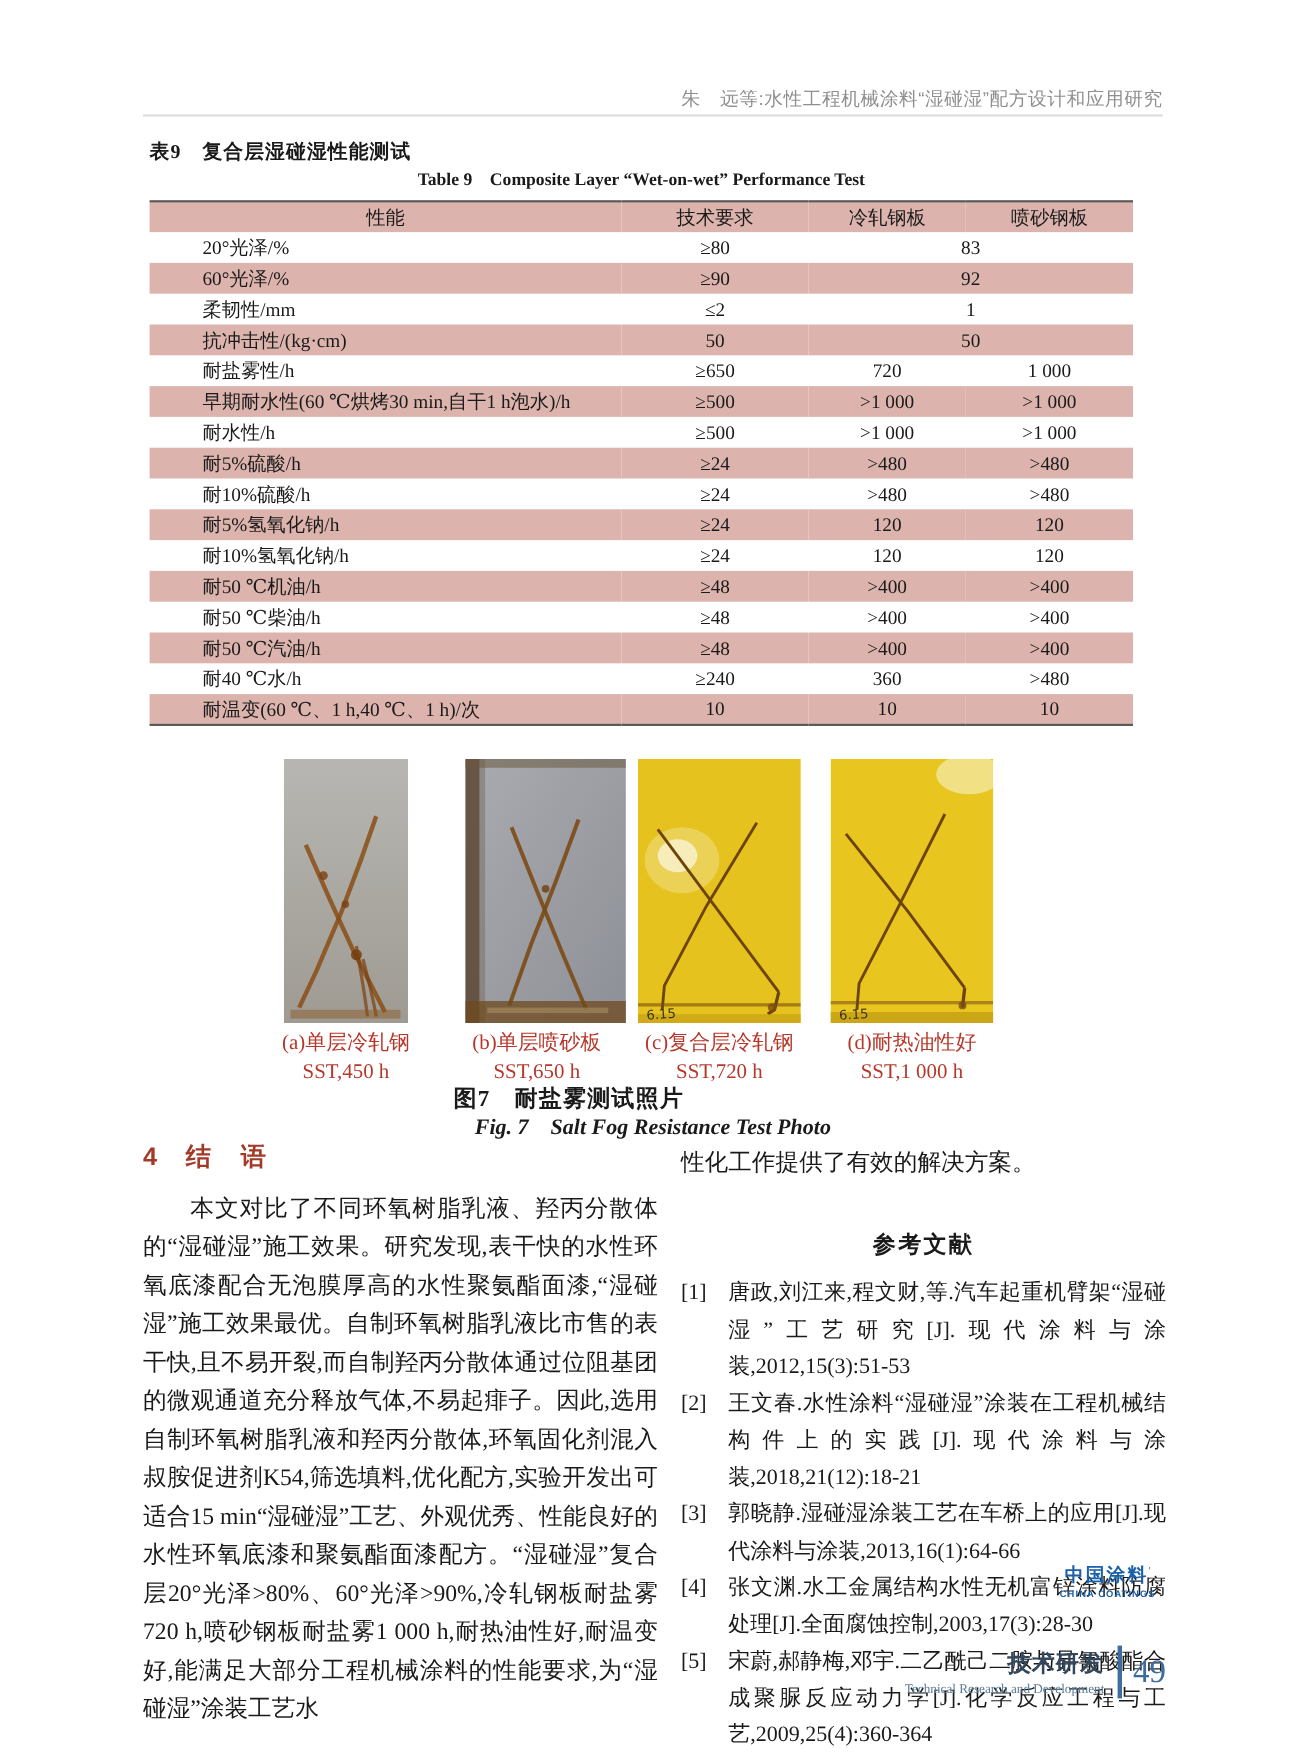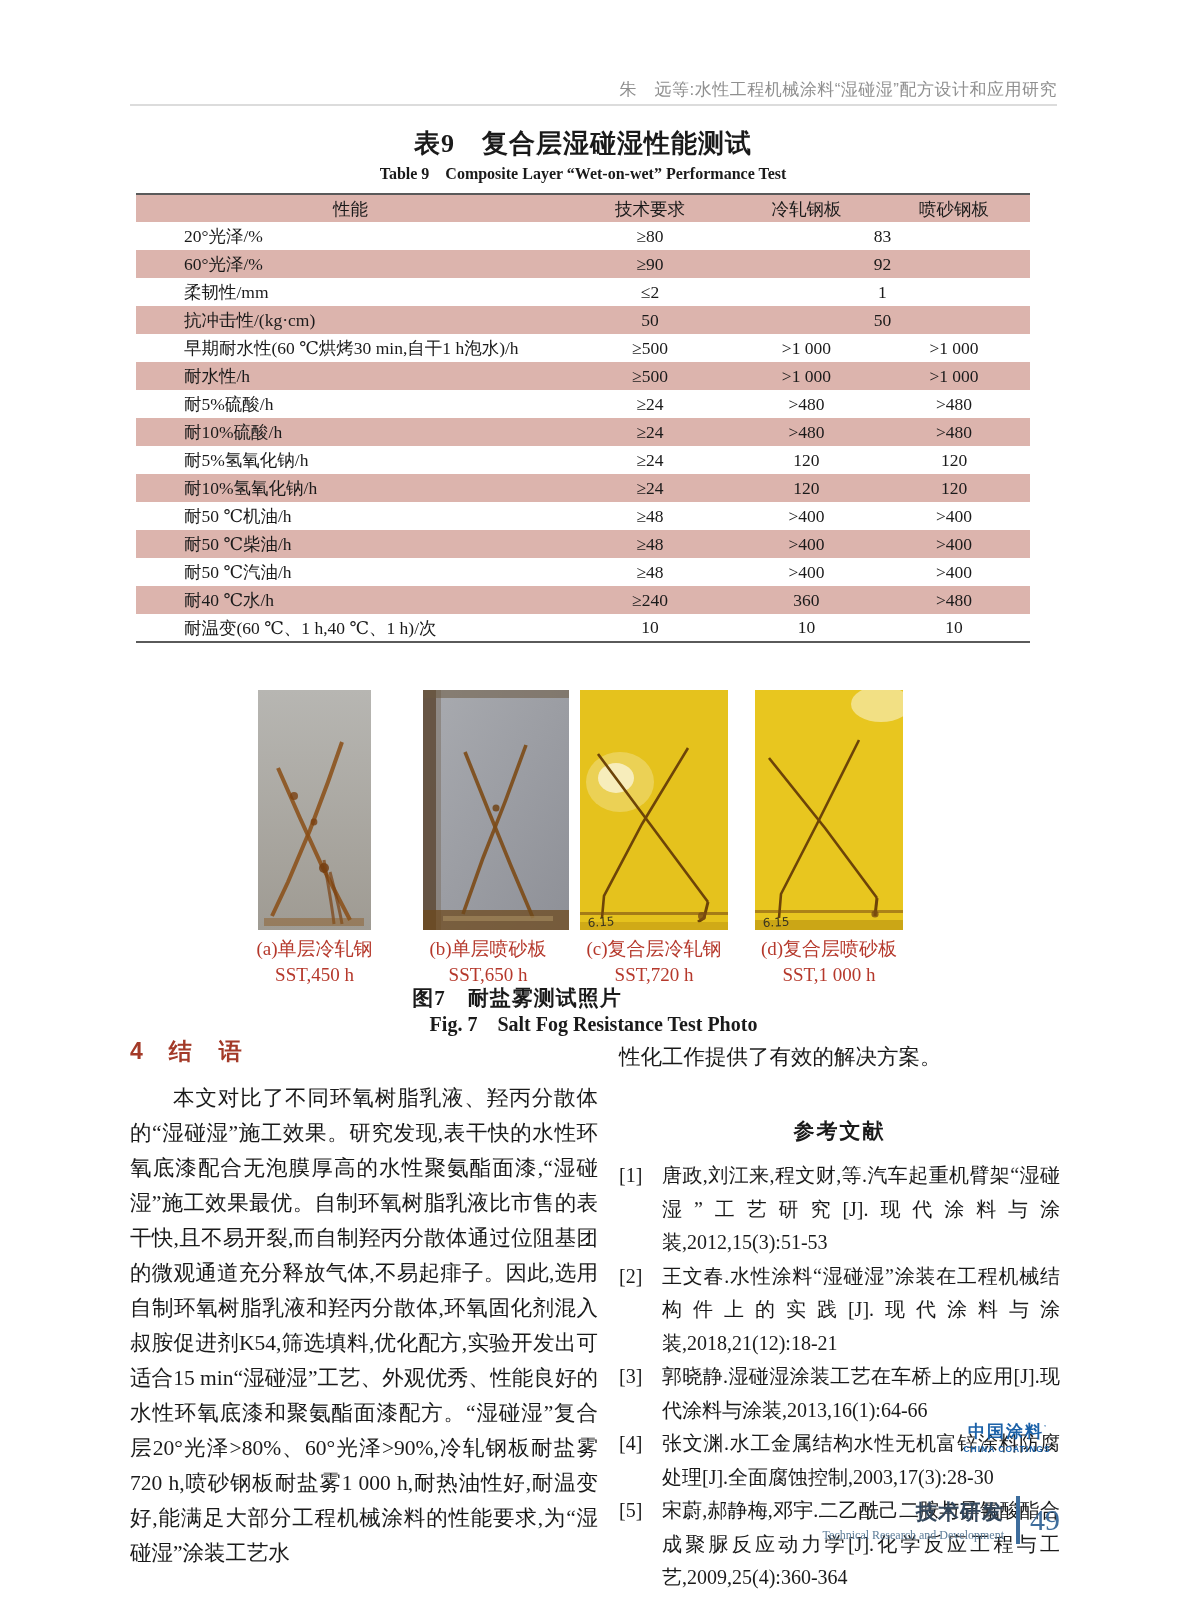--- a/index.html
+++ b/index.html
@@ -7,39 +7,39 @@
   body { font-family:"Liberation Serif","DejaVu Serif",serif; color:#1a1a1a; }
   .page { position:relative; width:1187px; height:1600px; background:#ffffff; overflow:hidden; }
 
   
   .running-head { position:absolute; top:78px; right:130px; font-size:17px; color:#8f8f8f;
     font-family:"Liberation Sans","DejaVu Sans",sans-serif; letter-spacing:.5px; }
   .head-rule { position:absolute; top:104px; left:130px; width:927px; border-top:2px solid #dcdcdc; }
 
   
   .table-block { position:absolute; top:126px; left:136px; width:894px; }
-  .tbl-title-zh { text-align:center; font-size:26px; font-weight:bold; letter-spacing:1px; }
+  .tbl-title-zh { text-align:left; font-size:18px; font-weight:bold; letter-spacing:1px; }
   .tbl-title-en { text-align:center; font-size:16px; font-weight:bold; margin-top:3px; }
   table.perf { width:100%; border-collapse:collapse; margin-top:8px;
     border-top:2px solid #5a5a5a; border-bottom:2px solid #5a5a5a; }
   table.perf th, table.perf td { height:28px; font-size:17.5px; font-weight:normal;
     text-align:center; vertical-align:middle; padding:0 4px; }
   table.perf thead tr { background:#dcb4ad; }
   table.perf tbody tr:nth-child(even) { background:#dcb4ad; }
   table.perf td.c-name { text-align:left; padding-left:48px; }
 
   
   .photos { position:absolute; top:690px; left:258px; width:664px; display:flex; }
   .figure { position:relative; }
   .figure .caption { position:absolute; top:246px; left:50%; transform:translateX(-50%);
     width:190px; text-align:center; color:#b5382b; font-size:19px; line-height:26px; white-space:nowrap; }
   .fig-cap-zh { position:absolute; top:984px; left:0; width:1034px; text-align:center;
     font-size:21px; font-weight:bold; letter-spacing:1px; }
   .fig-cap-en { position:absolute; top:1011px; left:0; width:1187px; text-align:center;
-    font-size:20px; font-weight:bold; }
+    font-size:20px; font-weight:bold;font-style:italic; }
 
   
   .col-left { position:absolute; top:1036px; left:130px; width:468px; }
   .sec-head { color:#a33a28; font-family:"Liberation Sans","DejaVu Sans",sans-serif;
     font-size:23px; font-weight:bold; letter-spacing:2px; }
   .sec-head .sec-num { margin-right:24px; }
   .col-left p { margin-top:14px; font-size:21.5px; line-height:35px; text-align:justify;
     text-indent:2em; }
   .col-right { position:absolute; top:1040px; left:619px; width:441px; }
   .col-right .cont { font-size:21.5px; line-height:35px; text-align:justify; }
@@ -105,20 +105,26 @@
           </tr>
           <tr>
             <td class="c-name">柔韧性/mm</td>
             <td class="c-req">≤2</td>
             <td class="c-val" colspan="2">1</td>
           </tr>
           <tr>
             <td class="c-name">抗冲击性/(kg·cm)</td>
             <td class="c-req">50</td>
             <td class="c-val" colspan="2">50</td>
+          </tr>
+          <tr>
+            <td class="c-name">耐盐雾性/h</td>
+            <td class="c-req">≥650</td>
+            <td class="c-val">720</td>
+            <td class="c-val">1 000</td>
           </tr>
           <tr>
             <td class="c-name">早期耐水性(60 ℃烘烤30 min,自干1 h泡水)/h</td>
             <td class="c-req">≥500</td>
             <td class="c-val">&gt;1 000</td>
             <td class="c-val">&gt;1 000</td>
           </tr>
           <tr>
             <td class="c-name">耐水性/h</td>
             <td class="c-req">≥500</td>
@@ -257,21 +263,21 @@
         <ellipse cx="126" cy="14" rx="30" ry="18" fill="#ffffff" opacity=".45"></ellipse>
         <path d="M14 68 L70 138 L122 208" stroke="#6d4408" stroke-width="2.6" fill="none"></path>
         <path d="M104 50 L62 134 L26 204 L24 228" stroke="#6d4408" stroke-width="2.6" fill="none"></path>
         <path d="M122 208 L120 226" stroke="#6d4408" stroke-width="3" fill="none"></path>
         <circle cx="120" cy="224" r="3.6" fill="#7a4c12" opacity=".8"></circle>
         <rect x="0" y="220" width="148" height="3" fill="#7a4c12" opacity=".55"></rect>
         <rect x="0" y="230" width="148" height="10" fill="#c6a015" opacity=".85"></rect>
         <text x="8" y="237" font-size="12" fill="#3a3520" font-family="DejaVu Sans, sans-serif" transform="rotate(-3 8 237)">6.15</text>
       </svg>
       <div class="caption">
-        <div>(d)复合层喷砂板</div>
+        <div>(d)耐热油性好</div>
         <div>SST,1 000 h</div>
       </div>
     </div>
   </div>
 
   <div class="fig-cap-zh">图7　耐盐雾测试照片</div>
   <div class="fig-cap-en">Fig. 7　Salt Fog Resistance Test Photo</div>
 
   <div class="col-left">
     <div class="sec-head">

